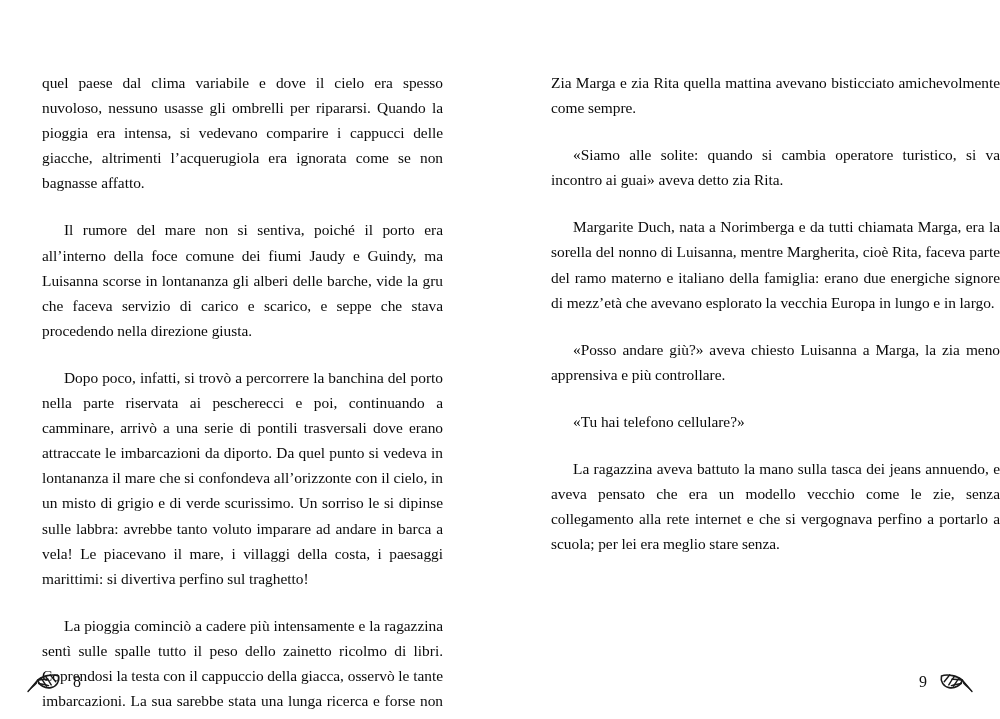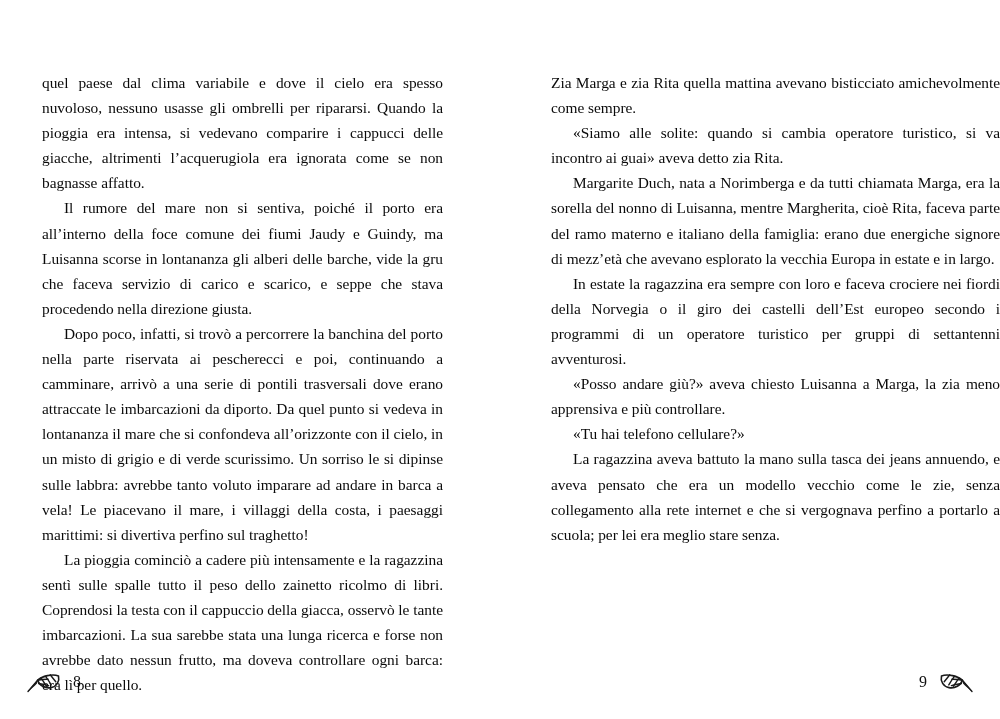--- a/index.html
+++ b/index.html
@@ -42,20 +42,21 @@
     text-align: justify;
     text-justify: inter-word;
     font-size: 15.4px;
     line-height: 25.1px;
     letter-spacing: -0.02px;
     word-spacing: -0.1px;
     hyphens: manual;
   }
   .body-text p.indented {
     text-indent: 22px;
+    margin-top: 22px;
   }
   .footer {
     position: absolute;
     left: 0;
     bottom: 0;
     width: 1000px;
     height: 79px;
   }
   .folio {
     position: absolute;
@@ -99,22 +100,21 @@
         <p class="indented">Il rumore del mare non si sentiva, poiché il porto era all’interno della foce comune dei fiumi Jaudy e Guindy, ma Luisanna scorse in lontananza gli alberi delle barche, vide la gru che faceva servizio di carico e scarico, e seppe che stava procedendo nella direzione giusta.</p>
         <p class="indented">Dopo poco, infatti, si trovò a percorrere la banchina del porto nella parte riservata ai pescherecci e poi, continuando a camminare, arrivò a una serie di pontili trasversali dove erano attraccate le imbarcazioni da diporto. Da quel punto si vedeva in lontananza il mare che si confondeva all’orizzonte con il cielo, in un misto di grigio e di verde scurissimo. Un sorriso le si dipinse sulle labbra: avrebbe tanto voluto imparare ad andare in barca a vela! Le piacevano il mare, i villaggi della costa, i paesaggi marittimi: si divertiva perfino sul traghetto!</p>
         <p class="indented">La pioggia cominciò a cadere più intensamente e la ragazzina sentì sulle spalle tutto il peso dello zainetto ricolmo di libri. Coprendosi la testa con il cappuccio della giacca, osservò le tante imbarcazioni. La sua sarebbe stata una lunga ricerca e forse non avrebbe dato nessun frutto, ma doveva controllare ogni barca: era lì per quello.</p>
       </div>
     </div>
 
     <div class="page-col right">
       <div class="body-text">
         <p>Zia Marga e zia Rita quella mattina avevano bisticciato amichevolmente come sempre.</p>
         <p class="indented">«Siamo alle solite: quando si cambia operatore turistico, si va incontro ai guai» aveva detto zia Rita.</p>
-        <p class="indented">Margarite Duch, nata a Norimberga e da tutti chiamata Marga, era la sorella del nonno di Luisanna, mentre Margherita, cioè Rita, faceva parte del ramo materno e italiano della famiglia: erano due energiche signore di mezz’età che avevano esplorato la vecchia Europa in estate e in largo.</p>
-        <p class="indented">In estate la ragazzina era sempre con loro e faceva crociere nei fiordi della Norvegia o il giro dei castelli dell’Est europeo secondo i programmi di un operatore turistico per gruppi di settantenni avventurosi.</p>
+        <p class="indented">Margarite Duch, nata a Norimberga e da tutti chiamata Marga, era la sorella del nonno di Luisanna, mentre Margherita, cioè Rita, faceva parte del ramo materno e italiano della famiglia: erano due energiche signore di mezz’età che avevano esplorato la vecchia Europa in lungo e in largo.</p>
         <p class="indented">«Posso andare giù?» aveva chiesto Luisanna a Marga, la zia meno apprensiva e più controllare.</p>
         <p class="indented">«Tu hai telefono cellulare?»</p>
         <p class="indented">La ragazzina aveva battuto la mano sulla tasca dei jeans annuendo, e aveva pensato che era un modello vecchio come le zie, senza collegamento alla rete internet e che si vergognava perfino a portarlo a scuola; per lei era meglio stare senza.</p>
       </div>
     </div>
 
   </div>
 
   <div class="footer">
 

